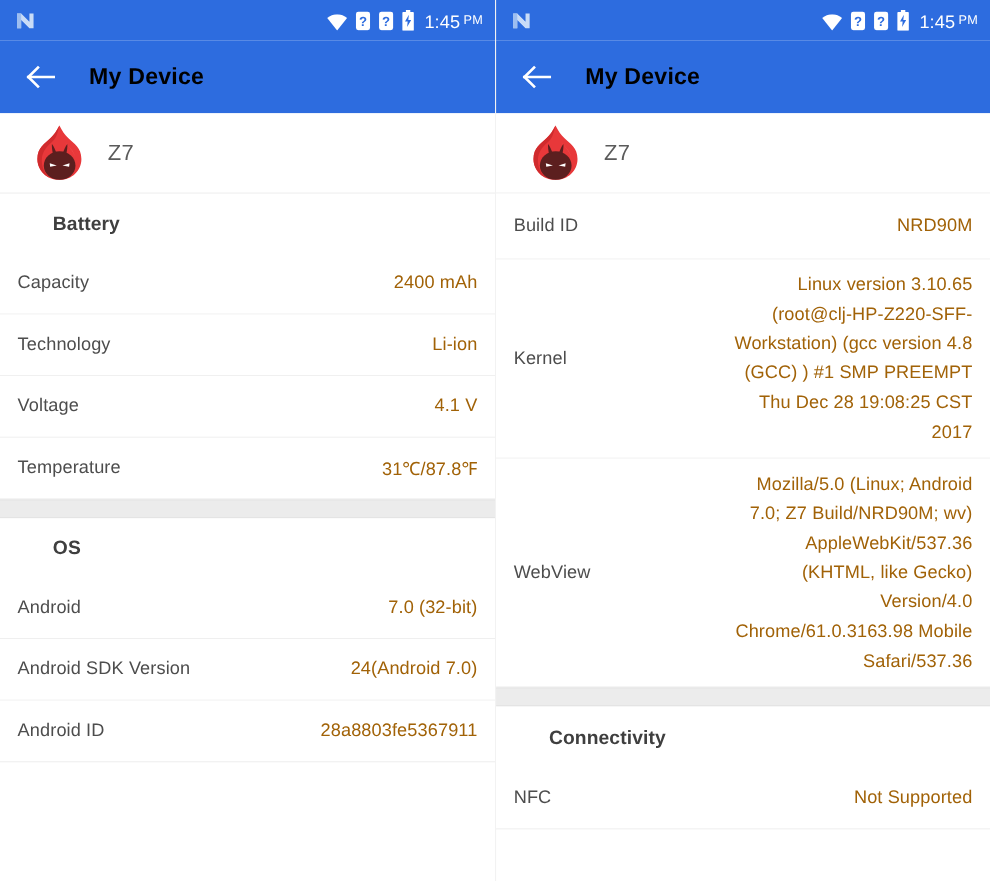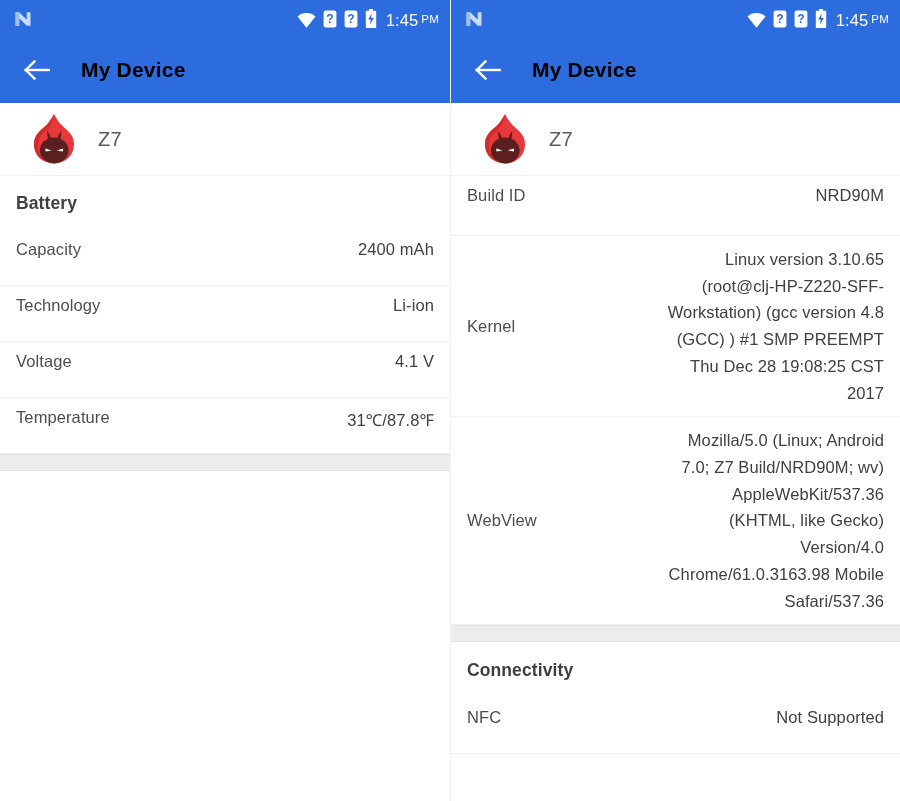--- a/index.html
+++ b/index.html
@@ -105,45 +105,46 @@
     border-top: 1px solid #e4e4e4;
     border-bottom: 1px solid #e4e4e4;
   }
 
   .section-title {
     font-size: 17.5px;
     font-weight: bold;
     color: #3f3f3f;
     padding: 17px 0 16px 16px;
     letter-spacing: 0.1px;
+    margin-left: 32px;
   }
 
   .rows { border-top: 1px solid #efefef; }
 
   .row {
     display: flex;
-    align-items: flex-start;
+    align-items: center;
     justify-content: space-between;
     min-height: 56px;
     padding: 10px 16px;
     border-bottom: 1px solid #efefef;
     background: #ffffff;
   }
   .row.multiline { align-items: center; }
 
   .row-label {
     font-size: 16.5px;
     color: #4d4d4d;
     flex: none;
     padding-right: 12px;
     letter-spacing: 0.1px;
   }
   .row-value {
     font-size: 16.5px;
-    color: #404040;
+    color: #a16207;
     text-align: right;
     letter-spacing: 0.1px;
   }
   .row-value.wrap {
     max-width: 218px;
     line-height: 1.62;
     white-space: normal;
     word-break: break-word;
   }
 
@@ -227,20 +228,35 @@
           <span class="row-value">4.1 V</span>
         </div>
         <div class="row">
           <span class="row-label">Temperature</span>
           <span class="row-value">31℃/87.8℉</span>
         </div>
       </div>
 
       <div class="section-gap"></div>
 
+      <div class="rows" style="border-top:none;">
+        <div class="section-title">OS</div>
+        <div class="row">
+          <span class="row-label">Android</span>
+          <span class="row-value">7.0 (32-bit)</span>
+        </div>
+        <div class="row">
+          <span class="row-label">Android SDK Version</span>
+          <span class="row-value">24(Android 7.0)</span>
+        </div>
+        <div class="row">
+          <span class="row-label">Android ID</span>
+          <span class="row-value">28a8803fe5367911</span>
+        </div>
+      </div>
 
     </div>
   </div>
 
   <div class="panel right">
 
     <div class="statusbar">
       <div class="sb-left">
         <svg class="n-logo" viewBox="0 0 24 24">
           <path d="M3 4 L3 20 L7.5 20 L7.5 11 L16.5 20 L21 20 L21 4 L16.5 4 L16.5 13 L7.5 4 Z" fill="#c9dcf7"></path>

